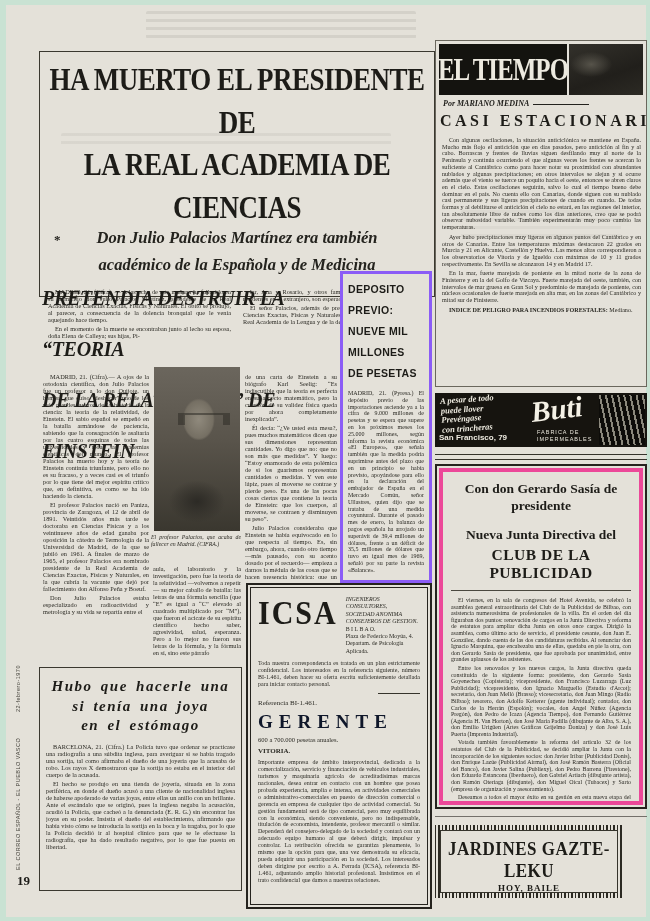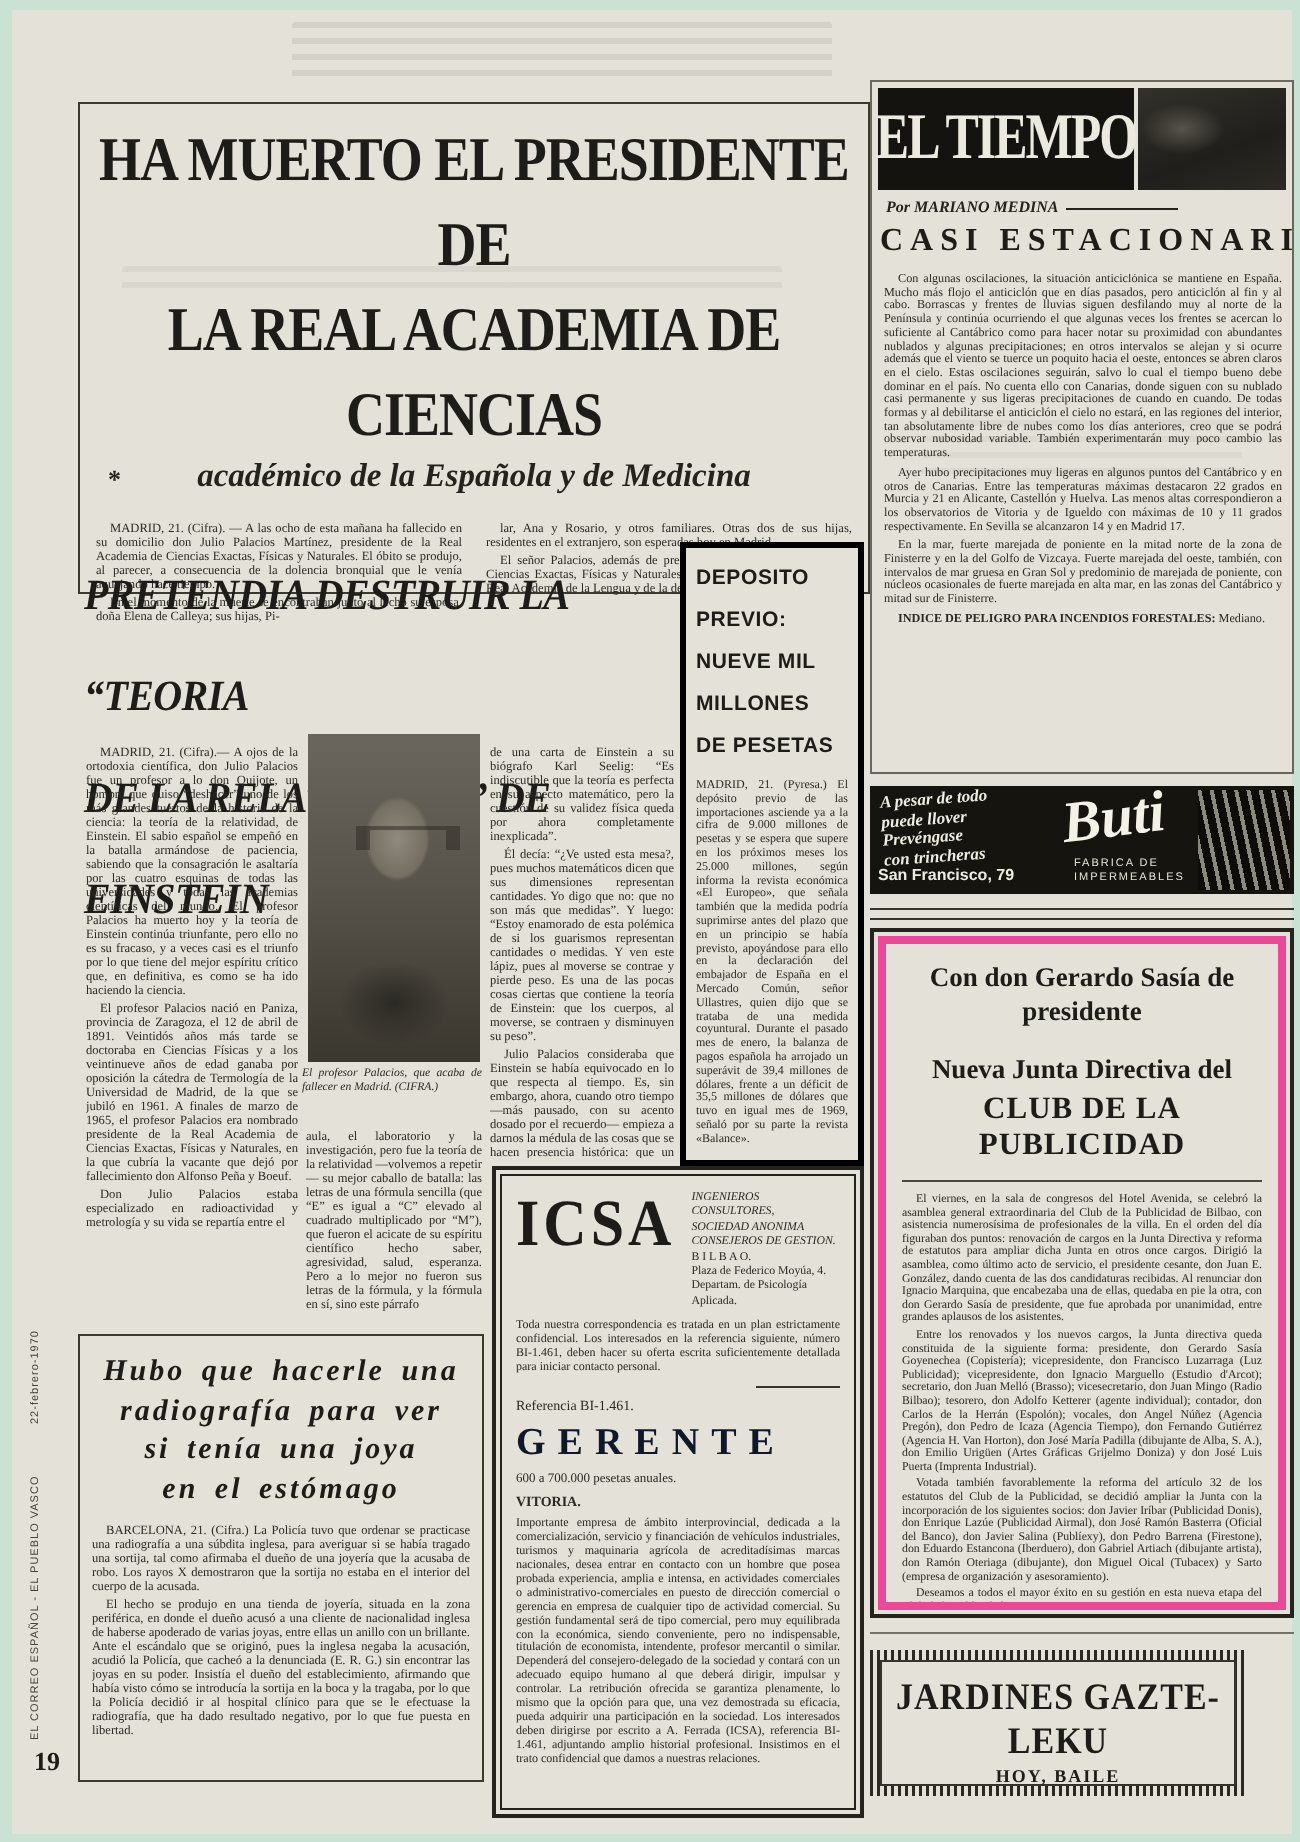--- a/index.html
+++ b/index.html
@@ -19,21 +19,21 @@
   .obit-intro .bt{width:50%;height:72px;}
   
   .pret-head{left:36px;top:268px;width:298px;font-weight:bold;font-style:italic;font-size:20px;line-height:47px;color:#1d1c18;transform:scaleY(1.08);transform-origin:top left;letter-spacing:-0.3px;}
   .photo{left:148px;top:362px;width:86px;height:164px;background:
     radial-gradient(ellipse 26px 34px at 52% 32%,#908a7d 0%,#756f63 55%,rgba(0,0,0,0) 62%),
     radial-gradient(ellipse 40px 30px at 50% 82%,#2c2a25 0%,rgba(0,0,0,0) 70%),
     linear-gradient(180deg,#6b665d 0%,#59544b 45%,#3a372f 100%);}
   .photo-glasses{position:absolute;left:24px;top:46px;width:38px;height:10px;border-top:2px solid #2e2c26;border-left:7px solid #2e2c26;border-right:7px solid #2e2c26;opacity:.55;}
   .caption{left:145px;top:529px;width:90px;font-size:5.8px;line-height:6.6px;font-style:italic;text-align:justify;color:#2a2923;}
   
-  .dep-box{left:334px;top:266px;width:92px;height:312px;border:3px solid #000000;background:#e4e1d9;padding:5px 5px;box-sizing:border-box;overflow:hidden;}
+  .dep-box{left:334px;top:266px;width:92px;height:312px;border:3px solid #8b5cf6;background:#e4e1d9;padding:5px 5px;box-sizing:border-box;overflow:hidden;}
   .dep-line{font-family:"Liberation Sans",sans-serif;font-weight:bold;font-size:10.5px;line-height:21px;color:#1d1c18;letter-spacing:0.3px;}
   .dep-body{font-size:6px;line-height:6.8px;text-align:justify;color:#2a2923;margin-top:6px;}
   
   .hubo-box{left:33px;top:662px;width:203px;height:224px;border:1.5px solid #3a382f;box-sizing:border-box;overflow:hidden;}
   .hubo-head{font-weight:bold;font-style:italic;font-size:15px;line-height:19.5px;text-align:center;letter-spacing:1.5px;color:#1d1c18;padding-top:9px;word-spacing:3px;}
   .hubo-body{margin:7px 6px 0 6px;height:112px;}
   
   .icsa-box{left:240px;top:578px;width:186px;height:326px;border:2.5px solid #25231e;box-sizing:border-box;background:#e4e1d9;}
   .icsa-inner{position:absolute;left:2px;top:2px;right:2px;bottom:2px;border:1px solid #25231e;padding:6px 7px;overflow:hidden;}
   .icsa-logo{font-weight:bold;font-size:30px;letter-spacing:2px;color:#1d1c18;transform:scaleY(1.1);transform-origin:top left;}
@@ -101,20 +101,21 @@
   </div>
   <div class="abs page-num">19</div>
 
   <div class="abs obit-box">
     <div class="obit-head">
       <div>HA MUERTO EL PRESIDENTE DE</div>
       <div>LA REAL ACADEMIA DE CIENCIAS</div>
     </div>
     <div class="obit-sub">
       <span class="obit-star">*</span>
+      <div>Don Julio Palacios Martínez era también</div>
       <div>académico de la Española y de Medicina</div>
     </div>
     <div class="obit-intro">
       <div class="bt">
         <p>MADRID, 21. (Cifra). — A las ocho de esta mañana ha fallecido en su domicilio don Julio Palacios Martínez, presidente de la Real Academia de Ciencias Exactas, Físicas y Naturales. El óbito se produjo, al parecer, a consecuencia de la dolencia bronquial que le venía aquejando hace tiempo.</p>
         <p>En el momento de la muerte se encontraban junto al lecho su esposa, doña Elena de Calleya; sus hijas, Pi-</p>
       </div>
       <div class="bt">
         <p>lar, Ana y Rosario, y otros familiares. Otras dos de sus hijas, residentes en el extranjero, son esperadas hoy en Madrid.</p>
         <p>El señor Palacios, además de presidente de la Real Academia de Ciencias Exactas, Físicas y Naturales, era académico numerario de la Real Academia de la Lengua y de la de Medicina.</p>
@@ -153,21 +154,20 @@
     <div class="dep-line">PREVIO:</div>
     <div class="dep-line">NUEVE MIL</div>
     <div class="dep-line">MILLONES</div>
     <div class="dep-line">DE PESETAS</div>
     <div class="dep-body">MADRID, 21. (Pyresa.) El depósito previo de las importaciones asciende ya a la cifra de 9.000 millones de pesetas y se espera que supere en los próximos meses los 25.000 millones, según informa la revista económica «El Europeo», que señala también que la medida podría suprimirse antes del plazo que en un principio se había previsto, apoyándose para ello en la declaración del embajador de España en el Mercado Común, señor Ullastres, quien dijo que se trataba de una medida coyuntural. Durante el pasado mes de enero, la balanza de pagos española ha arrojado un superávit de 39,4 millones de dólares, frente a un déficit de 35,5 millones de dólares que tuvo en igual mes de 1969, señaló por su parte la revista «Balance».</div>
   </div>
 
   <div class="abs hubo-box">
     <div class="hubo-head">
       <div>Hubo que hacerle una</div>
-      <div>radiografía para ver</div>
       <div>si tenía una joya</div>
       <div>en el estómago</div>
     </div>
     <div class="bt hubo-body">
       <p>BARCELONA, 21. (Cifra.) La Policía tuvo que ordenar se practicase una radiografía a una súbdita inglesa, para averiguar si se había tragado una sortija, tal como afirmaba el dueño de una joyería que la acusaba de robo. Los rayos X demostraron que la sortija no estaba en el interior del cuerpo de la acusada.</p>
       <p>El hecho se produjo en una tienda de joyería, situada en la zona periférica, en donde el dueño acusó a una cliente de nacionalidad inglesa de haberse apoderado de varias joyas, entre ellas un anillo con un brillante. Ante el escándalo que se originó, pues la inglesa negaba la acusación, acudió la Policía, que cacheó a la denunciada (E. R. G.) sin encontrar las joyas en su poder. Insistía el dueño del establecimiento, afirmando que había visto cómo se introducía la sortija en la boca y la tragaba, por lo que la Policía decidió ir al hospital clínico para que se le efectuase la radiografía, que ha dado resultado negativo, por lo que fue puesta en libertad.</p>
     </div>
   </div>
 
   <div class="abs icsa-box">

